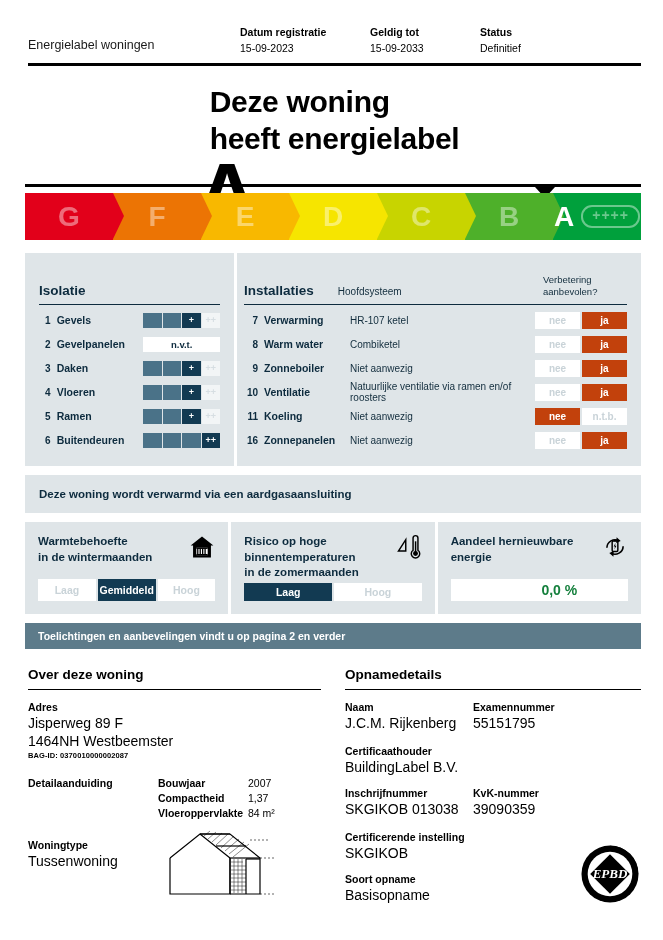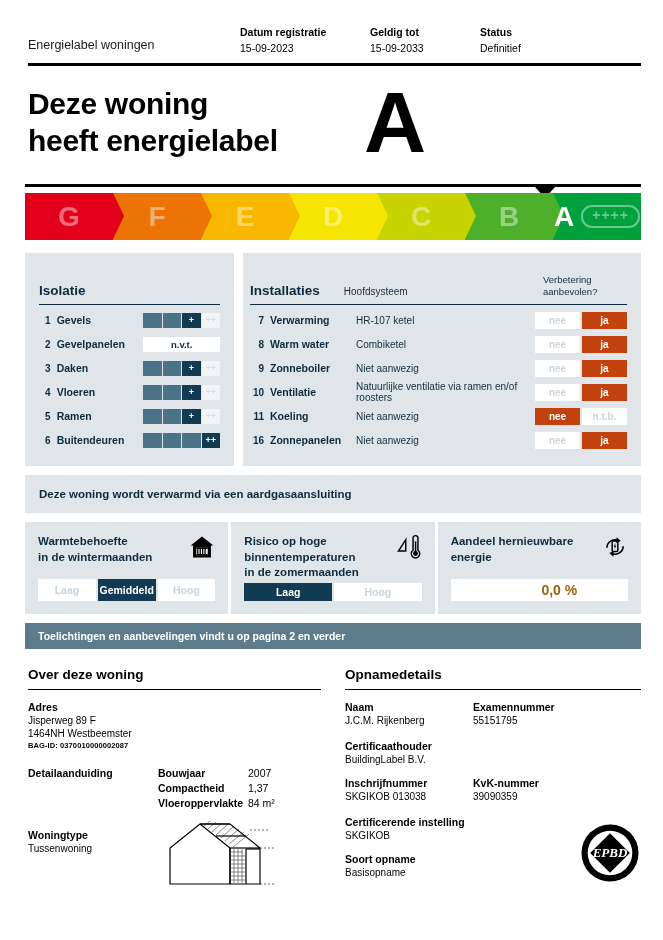--- a/index.html
+++ b/index.html
@@ -53,20 +53,21 @@
     border-top: 3px solid #000000;
   }
 
   
   .title-block {
     display: flex;
     align-items: center;
     padding: 18px 22px 0 28px;
     height: 96px;
     box-sizing: border-box;
+    flex-direction: column;
   }
   .title-text {
     font-size: 30px;
     font-weight: bold;
     line-height: 1.22;
     letter-spacing: -0.3px;
     flex: 1;
   }
   .title-letter {
     font-size: 86px;
@@ -129,21 +130,21 @@
     font-size: 14px;
     font-weight: bold;
     letter-spacing: 1px;
     color: rgba(255,255,255,0.42);
     line-height: 1.1;
   }
 
   
   .panels {
     display: flex;
-    gap: 9px;
+    gap: 3px;
     margin: 13px 22px 0 25px;
   }
   .panel {
     background: #dfe5e8;
     padding: 13px 14px 14px 14px;
     box-sizing: border-box;
   }
   .panel-isolatie { width: 209px; }
   .panel-install  { flex: 1; padding-left: 7px; }
 
@@ -314,21 +315,21 @@
   .seg-on  { background: #123a52; color: #ffffff; }
   .seg-gap { flex: 0 0 2px !important; background: #dfe5e8; }
   .value-box {
     background: #ffffff;
     height: 22px;
     display: flex;
     align-items: center;
     justify-content: center;
     font-size: 14px;
     font-weight: bold;
-    color: #a16207;
+    color: #15803d;
     margin-top: 2px;
     padding-left: 40px;
   }
 
   
   .note-strip {
     margin: 9px 22px 0 25px;
     background: #5d7b8a;
     color: #ffffff;
     font-size: 10.5px;
@@ -354,21 +355,21 @@
   .bcol-rule {
     border-top: 1.6px solid #000000;
     margin-bottom: 11px;
   }
   .fld-label {
     font-size: 10.5px;
     font-weight: bold;
     margin-bottom: 2px;
   }
   .fld-value {
-    font-size: 10px;
+    font-size: 14px;
     margin-bottom: 2px;
   }
   .fld-tiny {
     font-size: 7.5px;
     font-weight: bold;
     letter-spacing: 0.1px;
   }
   .fld-group { margin-bottom: 12px; }
 
   .detail-row { display: flex; margin-top: 17px; }

